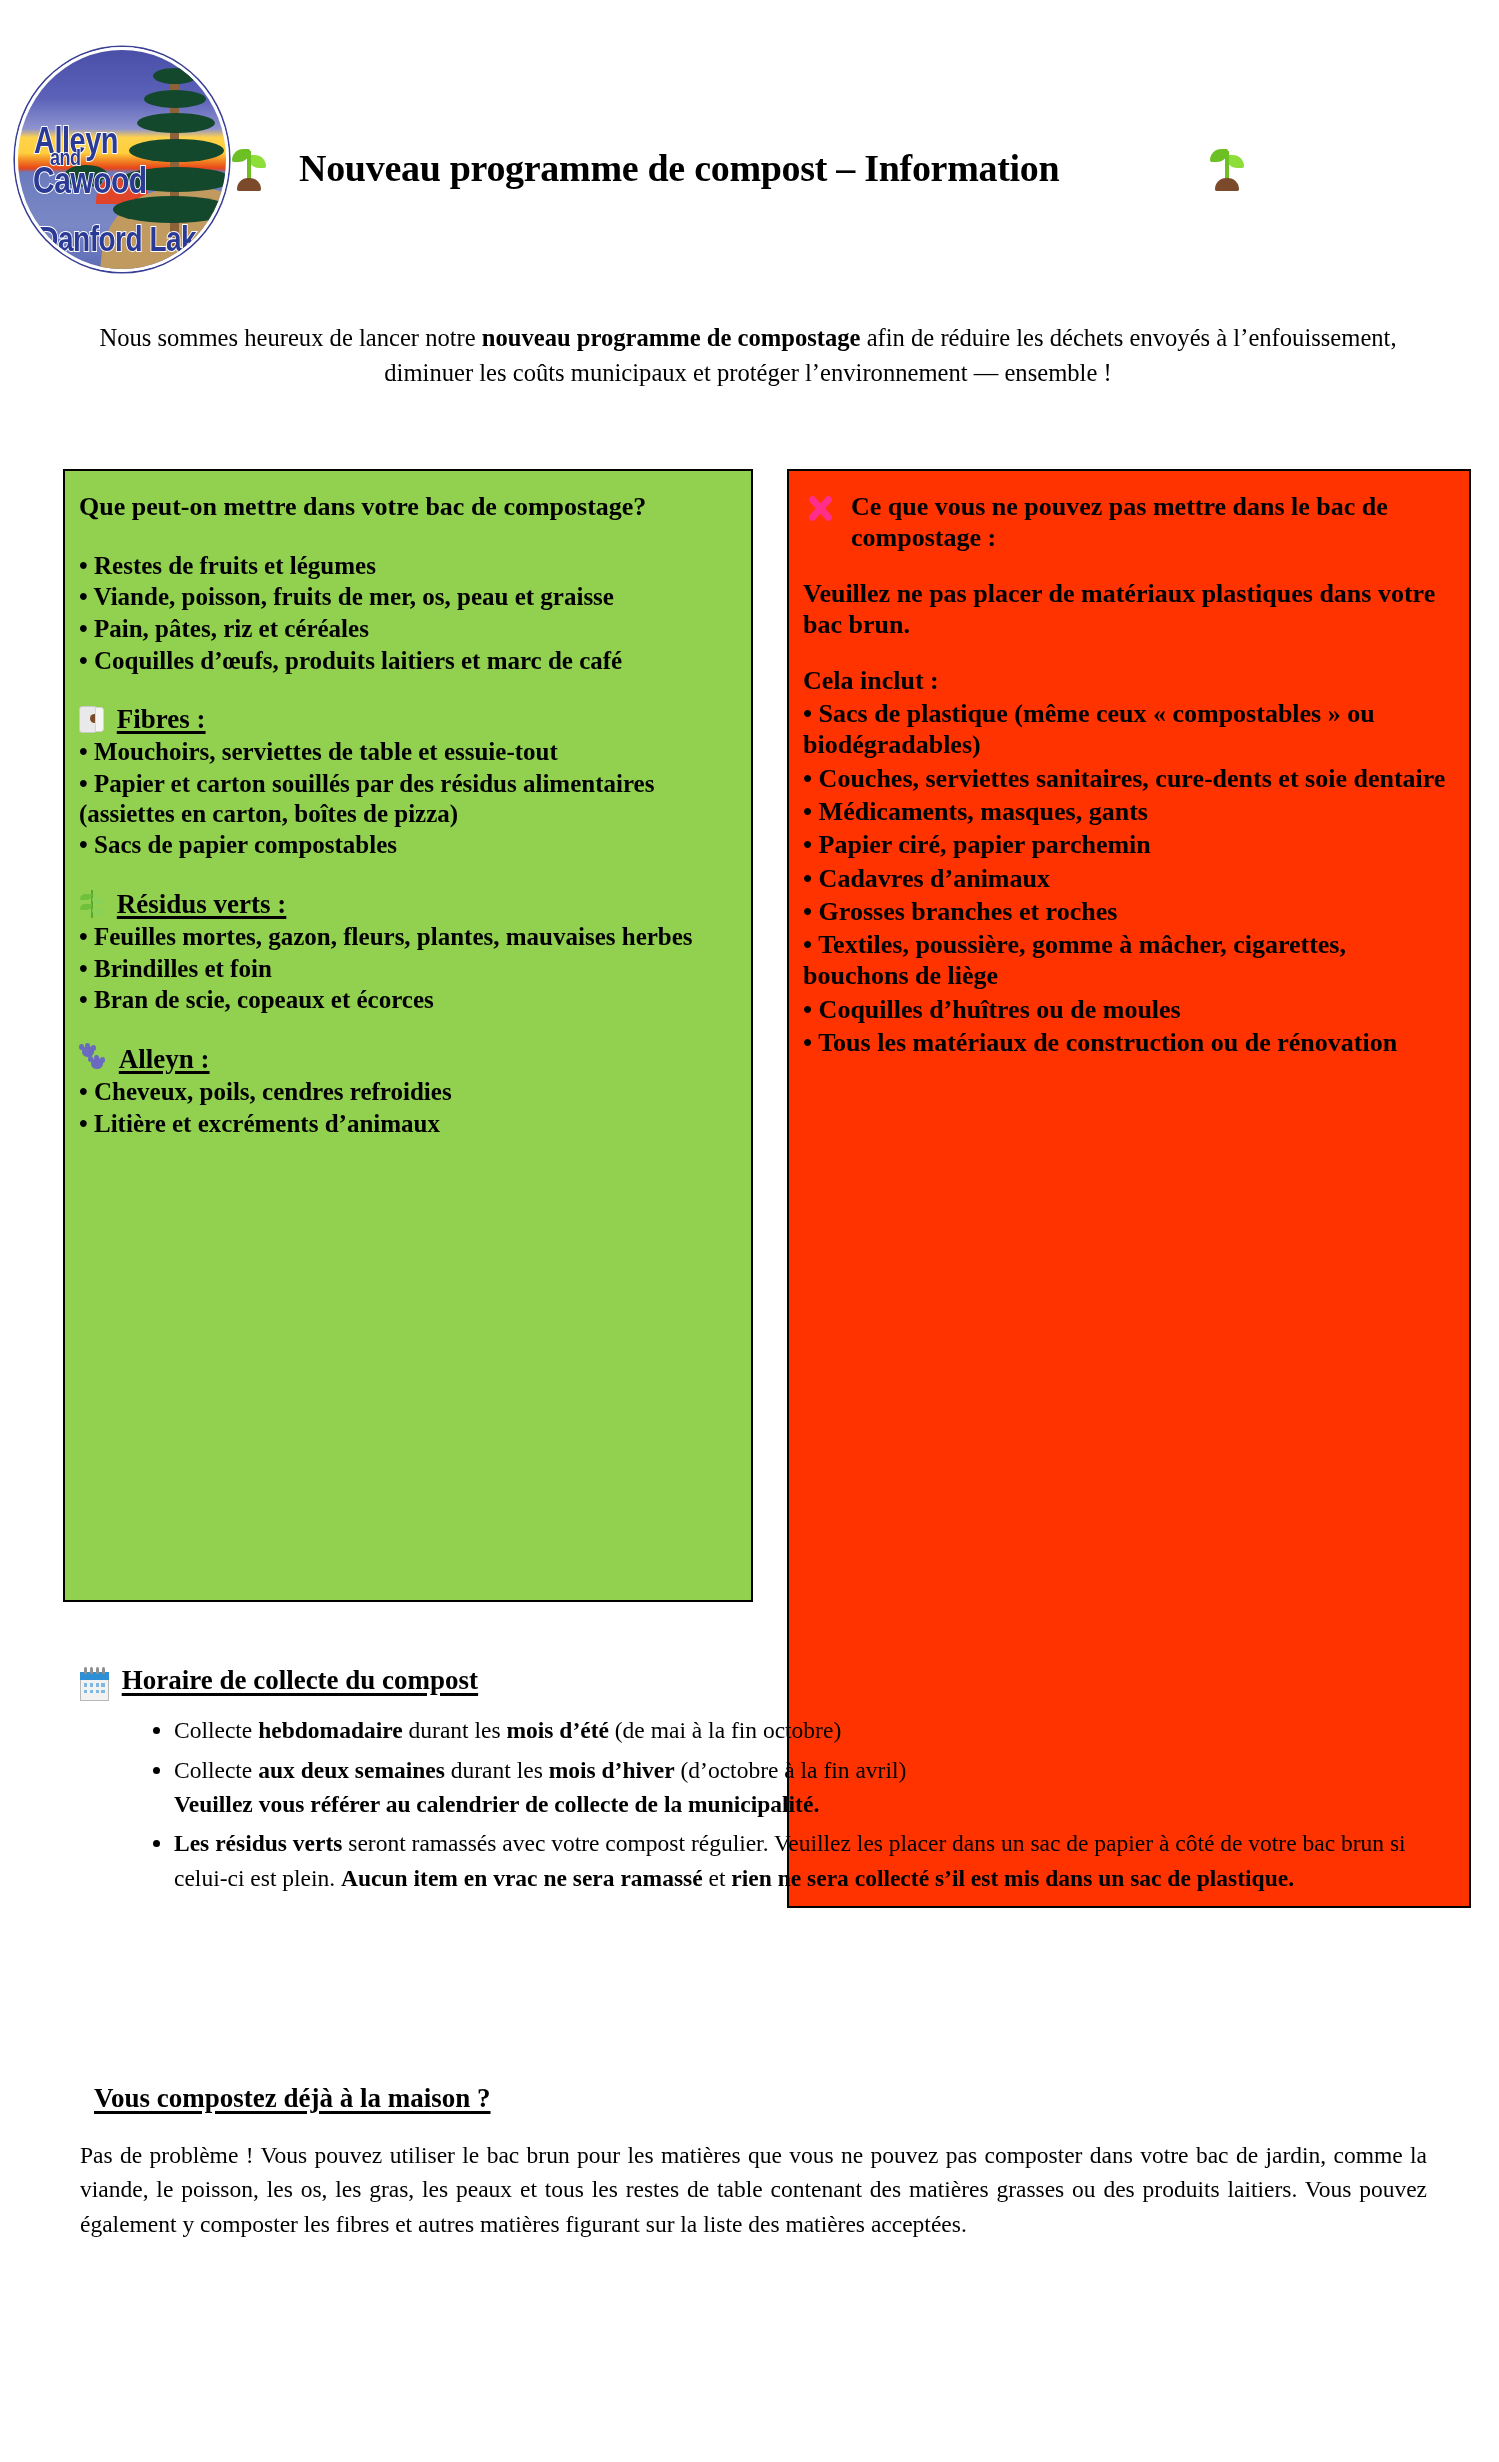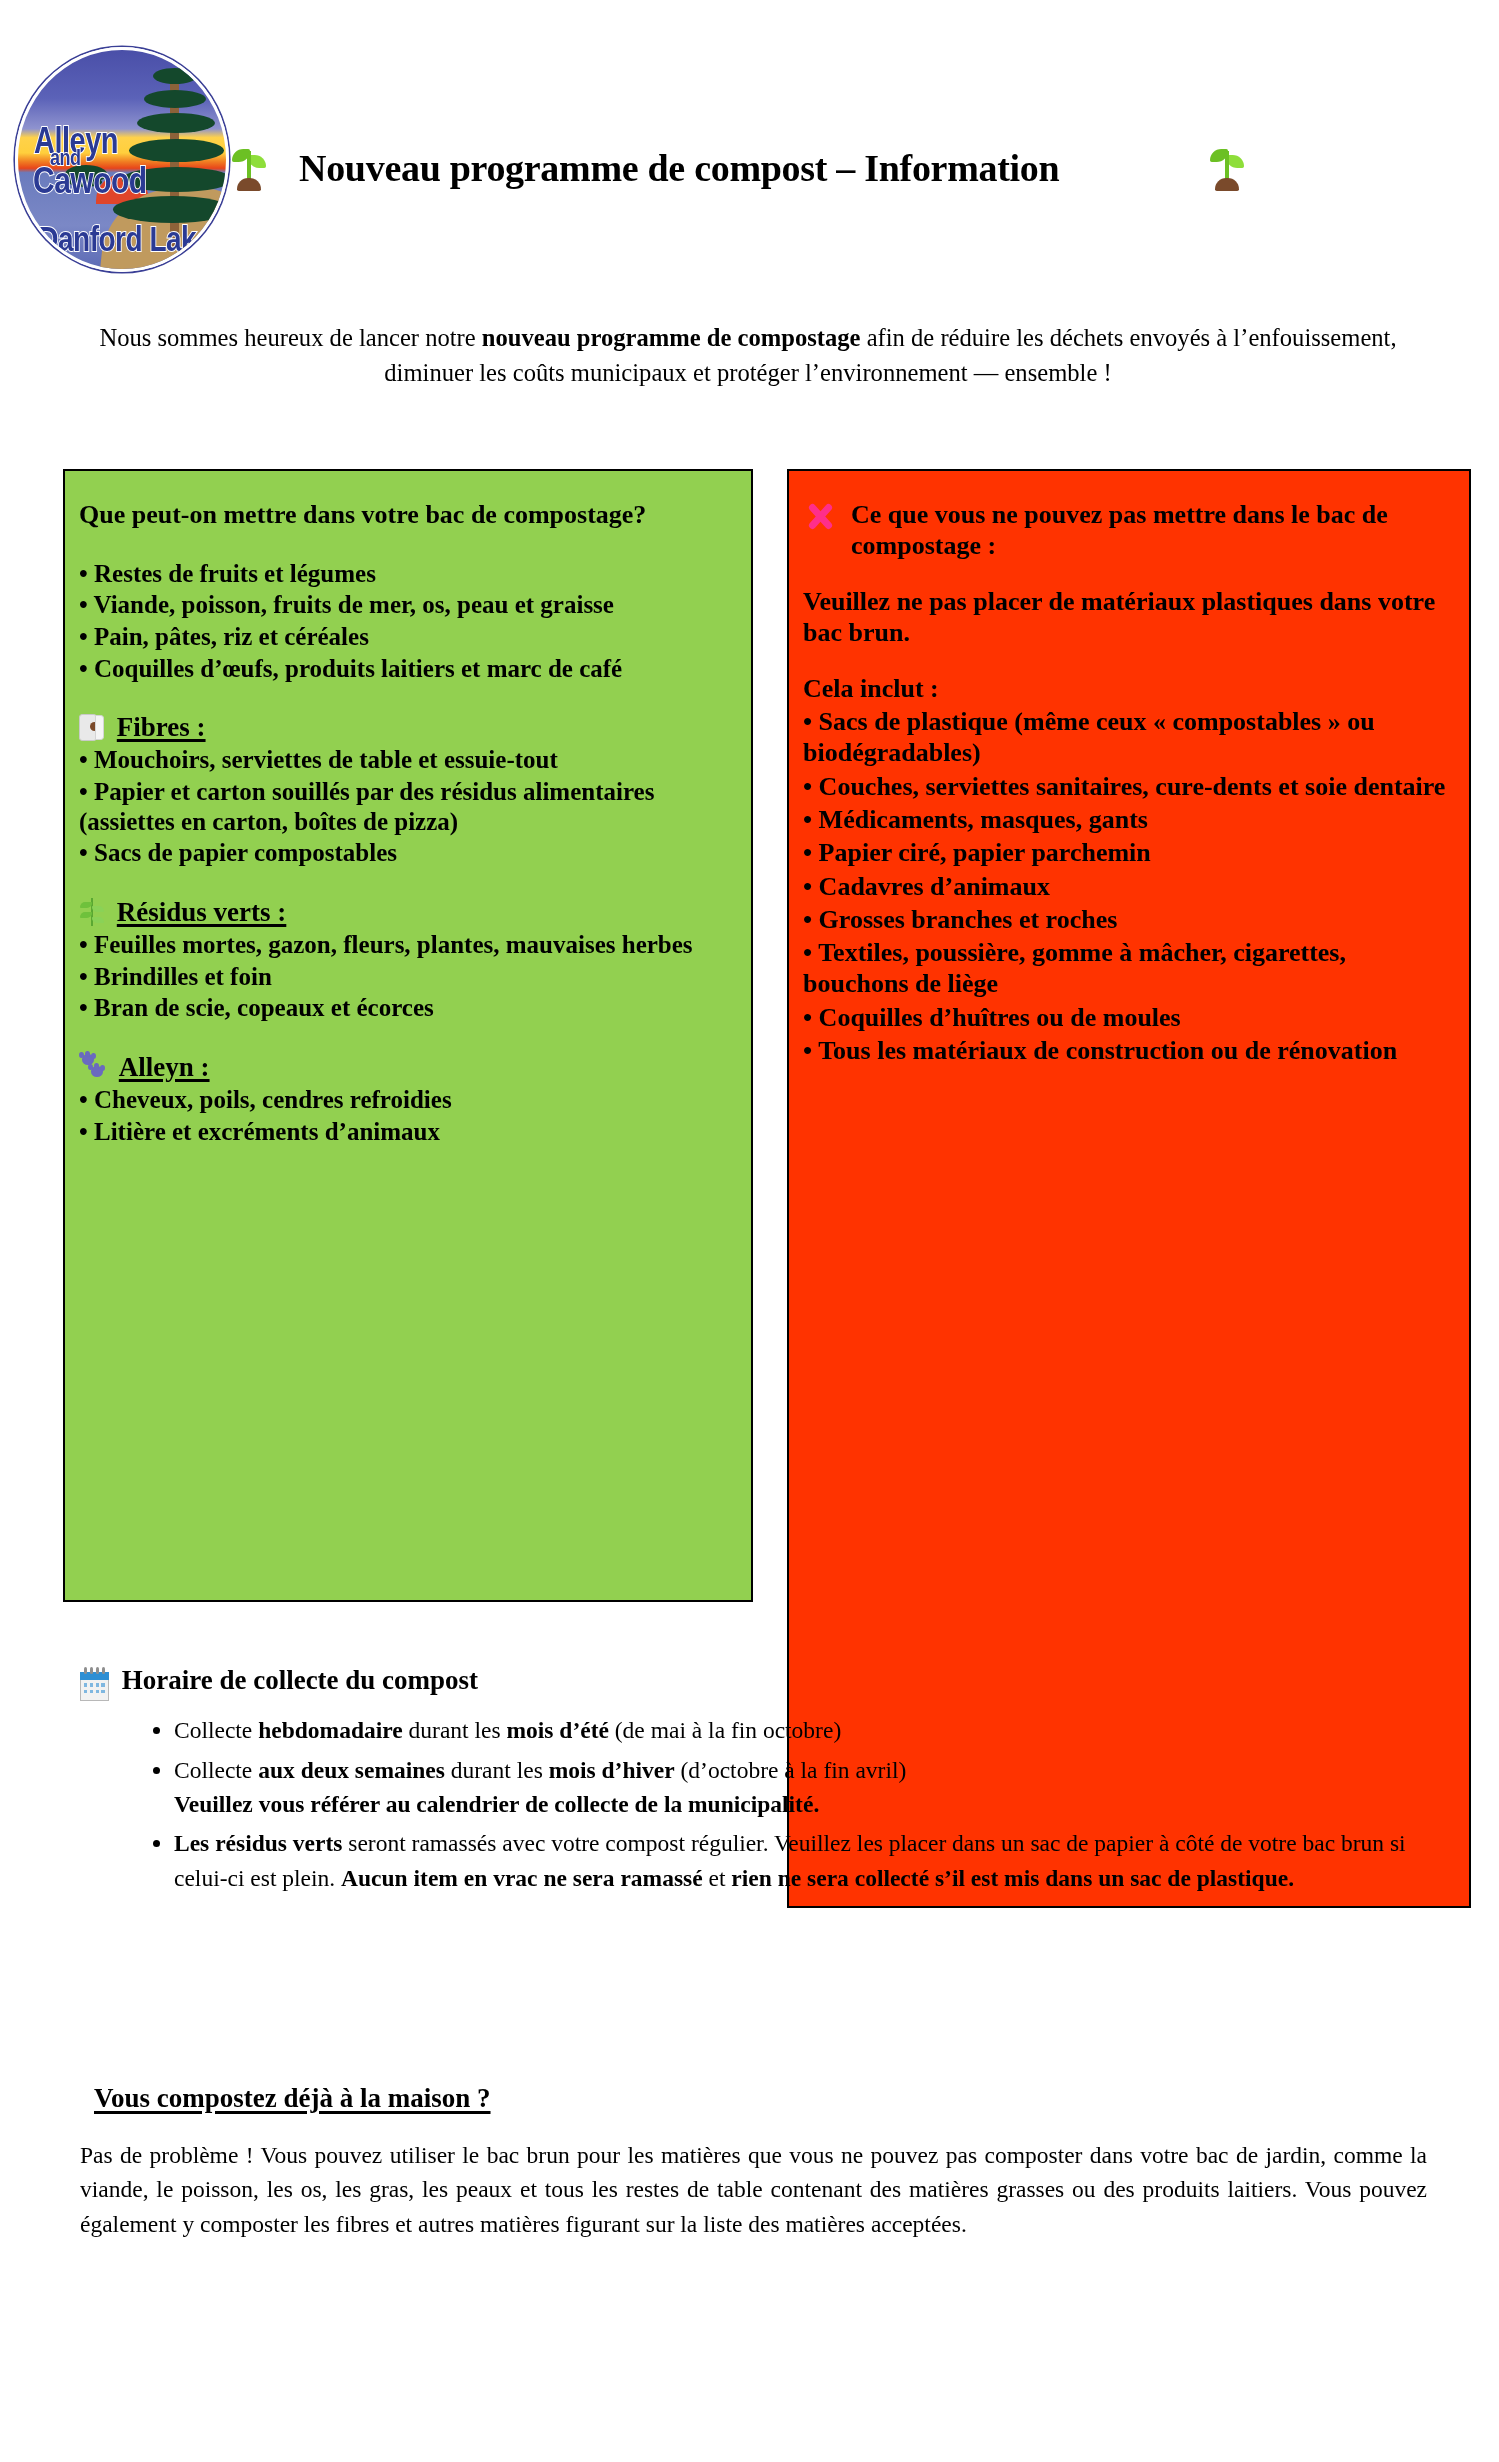--- a/index.html
+++ b/index.html
@@ -161,21 +161,21 @@
     line-height: 1.42;
   }
   .intro b { font-weight: bold; }
 
   
   .box {
     position: absolute;
     top: 469px;
     border: 2.7px solid #000000;
     box-sizing: border-box;
-    padding: 28px 14px 14px 14px;
+    padding: 20px 14px 14px 14px;
   }
   .box-green {
     left: 63px;
     width: 690px;
     height: 1133px;
     background: #92D050;
   }
   .box-red {
     left: 787px;
     width: 684px;
@@ -336,20 +336,21 @@
     top: 1663px;
     width: 1347px;
   }
   .sched-head {
     display: flex;
     align-items: center;
     font-size: 27px;
     font-weight: bold;
   }
   .sched-head .lbl {
+    text-decoration: underline;
     text-decoration-thickness: 3.2px;
     text-underline-offset: 4.3px;
   }
   .sched ul {
     margin: 16px 0 0 0;
     padding-left: 71px;
     list-style: disc;
   }
   .sched li {
     font-size: 23.5px;

